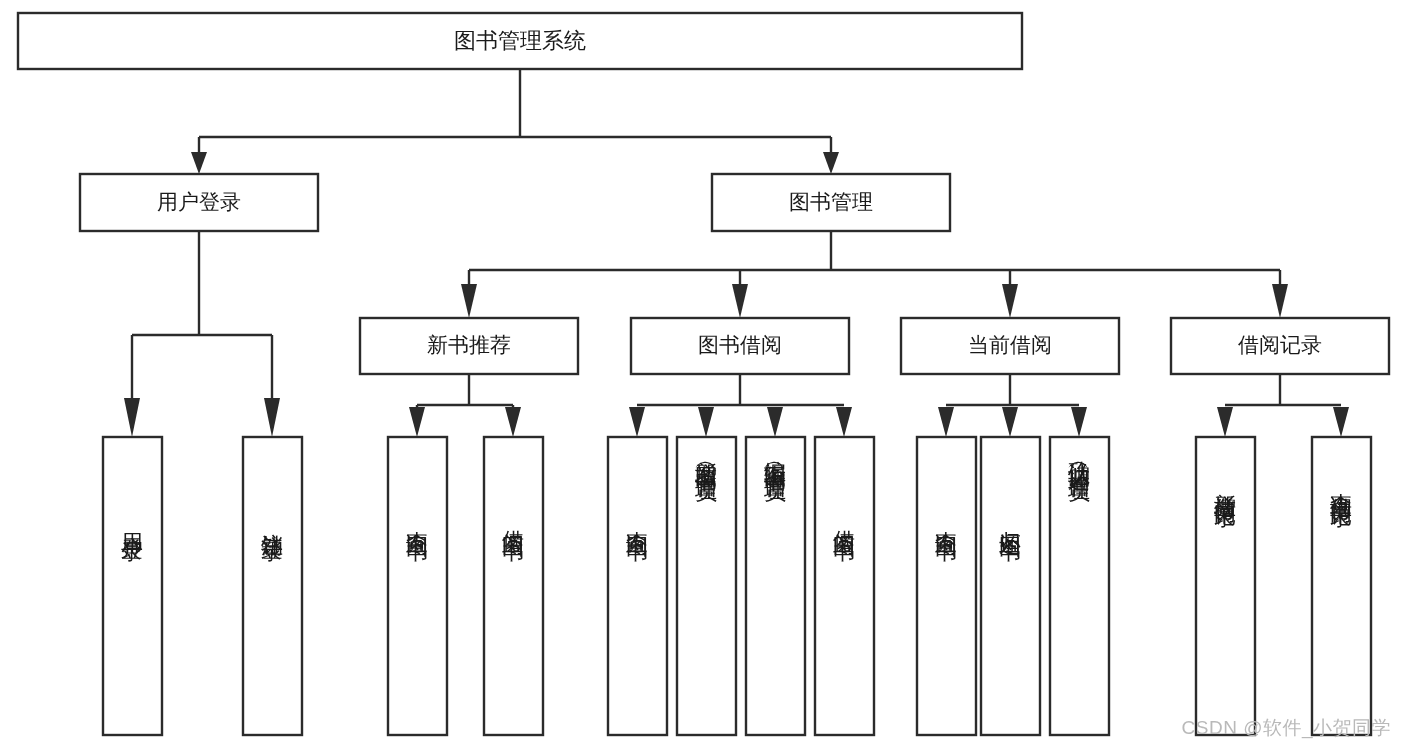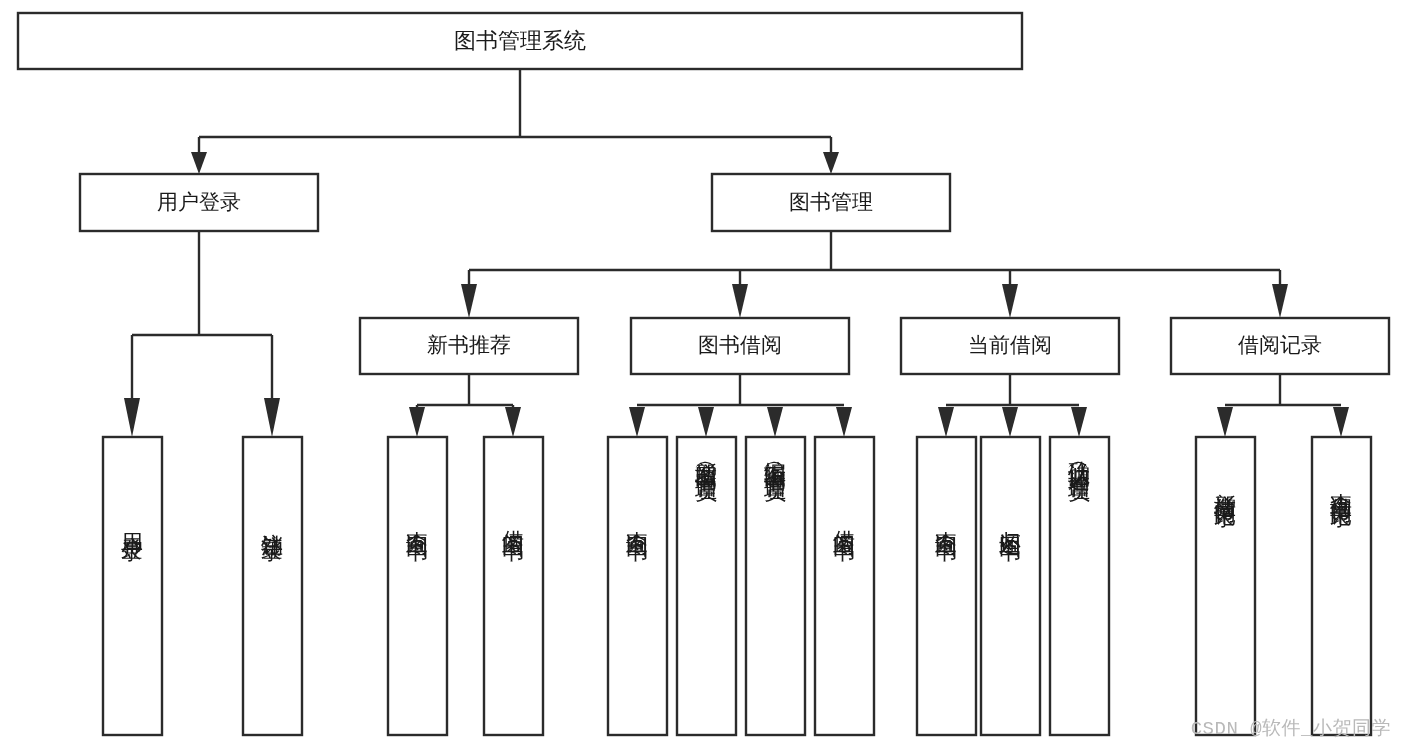--- a/index.html
+++ b/index.html
@@ -67,21 +67,21 @@
     letter-spacing: 3px;
     color: #1a1a1a;
     white-space: nowrap;
     transform: translateX(-50%);
     pointer-events: none;
   }
   .watermark {
     position: absolute;
     right: 14px;
     bottom: 6px;
-    font-family: Liberation Mono, monospace;
+    font-family: Liberation Sans, sans-serif;
     font-size: 19px;
     color: #b9b9b9;
     white-space: nowrap;
     letter-spacing: 0.5px;
   }
 </style>
 </head>
 <body>
 
 <div id="diagram-root">

